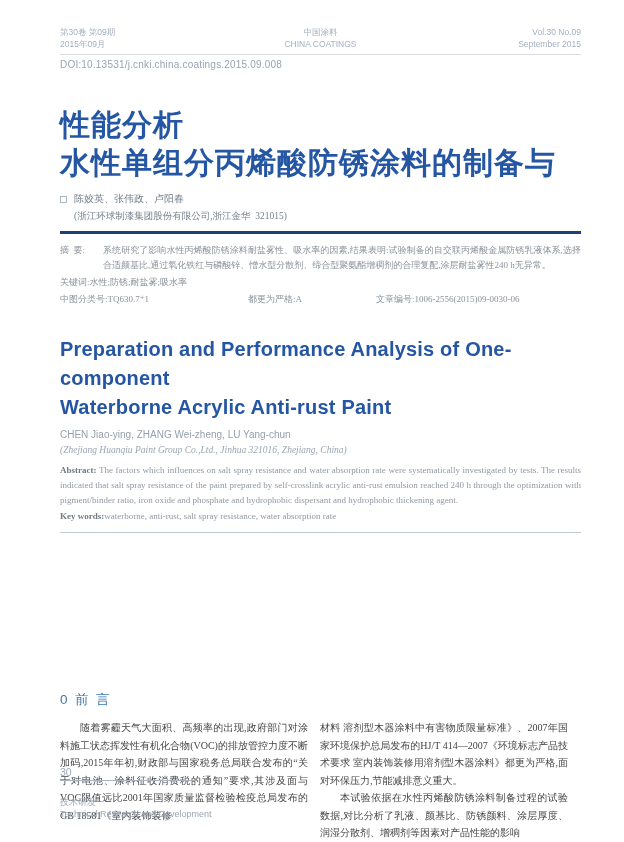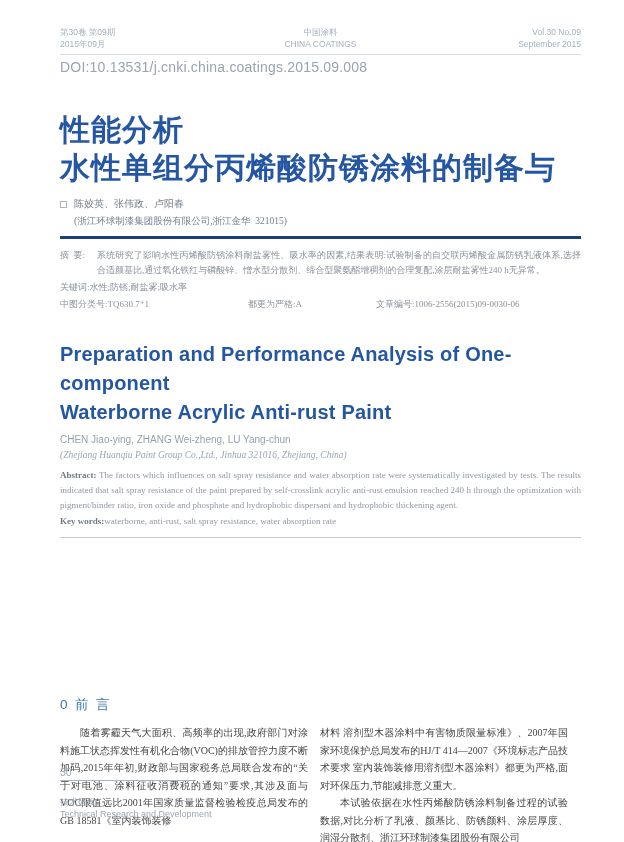--- a/index.html
+++ b/index.html
@@ -22,21 +22,21 @@
     font-family: "Liberation Sans", "DejaVu Sans", sans-serif;
     font-size: 8.5px; line-height: 12px; color: #a3b0bf;
   }
   .h-left { text-align: left; width: 150px; }
   .h-center { text-align: center; flex: 1; }
   .h-right { text-align: right; width: 150px; }
   .header-rule { border-top: 1px solid #d9dde2; margin-top: 4px; }
   .doi {
     margin-top: 4px;
     font-family: "Liberation Sans", "DejaVu Sans", sans-serif;
-    font-size: 14px; color: #97a4b2; letter-spacing: 0.2px;
+    font-size: 10px; color: #97a4b2; letter-spacing: 0.2px;
   }
   
   .title-zh {
     margin-top: 36px;
     font-family: "Liberation Sans", "DejaVu Sans", sans-serif;
     font-weight: bold; font-size: 30px; line-height: 38px;
     color: #2456a4; letter-spacing: 1px;
   }
   .title-zh .block, .title-en .block { display: block; }
   .authors-zh {
@@ -47,21 +47,21 @@
     display: inline-block; width: 7px; height: 7px;
     border: 1px solid #aeb6c0; margin-right: 7px; flex: none;
   }
   .affil-zh { margin-top: 4px; padding-left: 14px; font-size: 9.5px; color: #75808d; white-space: pre-wrap; }
   .navy-rule { margin-top: 8px; border-top: 3px solid #1d3e7d; }
   
   .abstract-zh {
     margin-top: 9px; display: flex;
     font-size: 9px; line-height: 15px; color: #8a929b;
   }
-  .abs-label { flex: none; white-space: pre-wrap; margin-right: 12px; }
+  .abs-label { flex: none; white-space: pre-wrap; margin-right: 18px; }
   .abs-text { flex: 1; text-align: justify; }
   .keywords-zh { margin-top: 2px; font-size: 9px; line-height: 15px; color: #8a929b; }
   .meta-row {
     margin-top: 2px; display: flex;
     font-size: 9px; line-height: 15px; color: #8a929b;
   }
   .meta-item.clc { width: 188px; flex: none; }
   .meta-item.doc-code { width: 128px; flex: none; }
   .meta-item.article-id { flex: 1; }
   
@@ -173,21 +173,21 @@
   <div class="thin-rule"></div>
 
   <div class="body-section">
     <div class="section-heading">0  前  言</div>
     <div class="body-columns">
       <div class="column">
         <p class="indent">随着雾霾天气大面积、高频率的出现,政府部门对涂料施工状态挥发性有机化合物(VOC)的排放管控力度不断加码,2015年年初,财政部与国家税务总局联合发布的“关于对电池、涂料征收消费税的通知”要求,其涉及面与VOC限值远比2001年国家质量监督检验检疫总局发布的GB 18581《室内装饰装修</p>
       </div>
       <div class="column">
         <p>材料 溶剂型木器涂料中有害物质限量标准》、2007年国家环境保护总局发布的HJ/T 414—2007《环境标志产品技术要求 室内装饰装修用溶剂型木器涂料》都更为严格,面对环保压力,节能减排意义重大。</p>
-        <p class="indent">本试验依据在水性丙烯酸防锈涂料制备过程的试验数据,对比分析了乳液、颜基比、防锈颜料、涂层厚度、润湿分散剂、浙江环球制漆集团股份有限公司</p>
+        <p class="indent">本试验依据在水性丙烯酸防锈涂料制备过程的试验数据,对比分析了乳液、颜基比、防锈颜料、涂层厚度、润湿分散剂、增稠剂等因素对产品性能的影响</p>
       </div>
     </div>
   </div>
 
   <div class="page-footer">
     <div class="page-number">30</div>
     <div class="footer-rule"></div>
     <div class="footer-col-zh">技术研发</div>
     <div class="footer-col-en">Technical Research and Development</div>
   </div>

